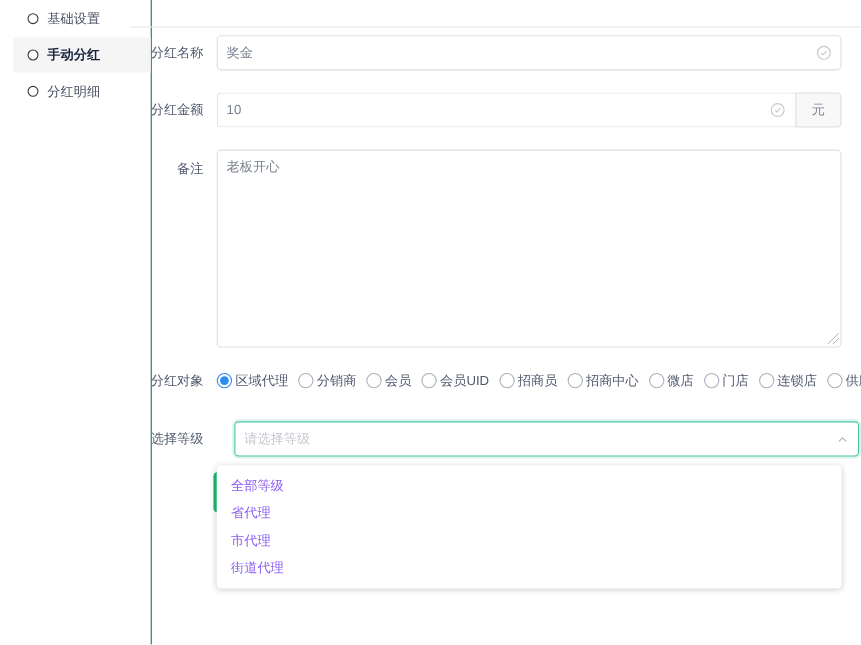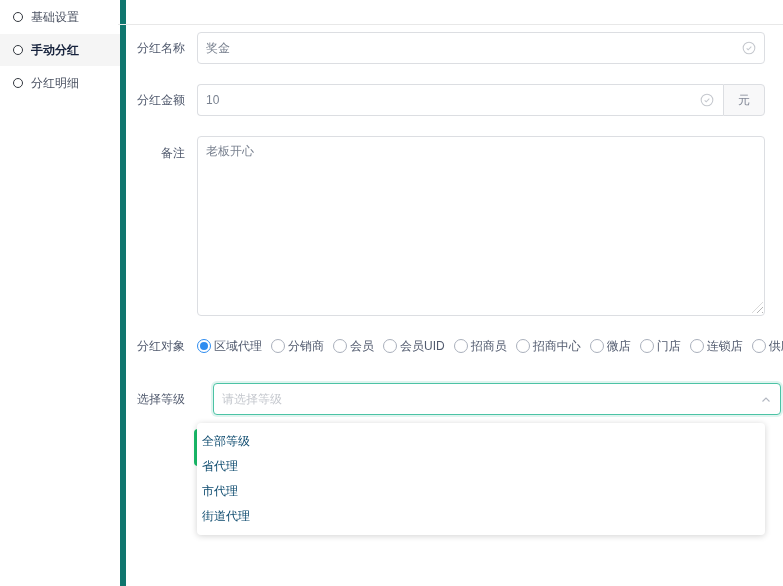--- a/index.html
+++ b/index.html
@@ -1,22 +1,22 @@
 <!DOCTYPE html>
 <html><head>
 <meta charset="utf-8">
 <style>
   * { margin:0; padding:0; box-sizing:border-box; }
   html,body { width:783px; height:586px; background:#fff;
     font-family:"Liberation Sans","DejaVu Sans",sans-serif; }
   body { position:relative; overflow:hidden; font-size:12px; color:#515a6e; }
 
   
-  .sidebar { position:absolute; left:0; top:0; width:126px; height:586px;
-    border-right:6px solid #0f766e; background:#fff; padding-top:1px; }
+  .sidebar { position:absolute; left:12px; top:0; width:126px; height:586px;
+    border-right:1px solid #0f766e; background:#fff; padding-top:1px; }
   .side-item { height:32px; display:flex; align-items:center; gap:8px;
     padding-left:13px; color:#495060; cursor:pointer; }
   .side-item + .side-item { margin-top:1px; }
   .side-item.active { background:#f5f5f5; font-weight:bold; color:#17233d; }
   .bullet { width:10px; height:10px; border:1.5px solid #33383f;
     border-radius:50%; flex:none; background:#fff; }
 
   
   .main { position:absolute; left:108px; top:0; width:675px; height:586px; }
   .top-divider { position:absolute; left:10px; right:0; top:24px; height:1px;
@@ -70,21 +70,21 @@
 
   
   .green-btn { position:absolute; left:86px; top:429px; width:72px;
     height:37px; background:#19be6b; border-radius:4px; z-index:1;
     cursor:pointer; border:none; }
 
   
   .dropdown { position:absolute; left:89px; top:423px; width:568px;
     background:#fff; border-radius:4px; padding:6px 0;
     box-shadow:0 1px 6px rgba(0,0,0,.18); z-index:5; }
-  .opt { height:25px; line-height:25px; padding-left:5px; color:#0c4a6e;
+  .opt { height:25px; line-height:25px; padding-left:13px; color:#8b5cf6;
     cursor:pointer; }
 
   svg { display:block; }
 </style>
 </head>
 <body>
 
 <div class="sidebar">
   <div class="side-item">
     <span class="bullet"></span>

